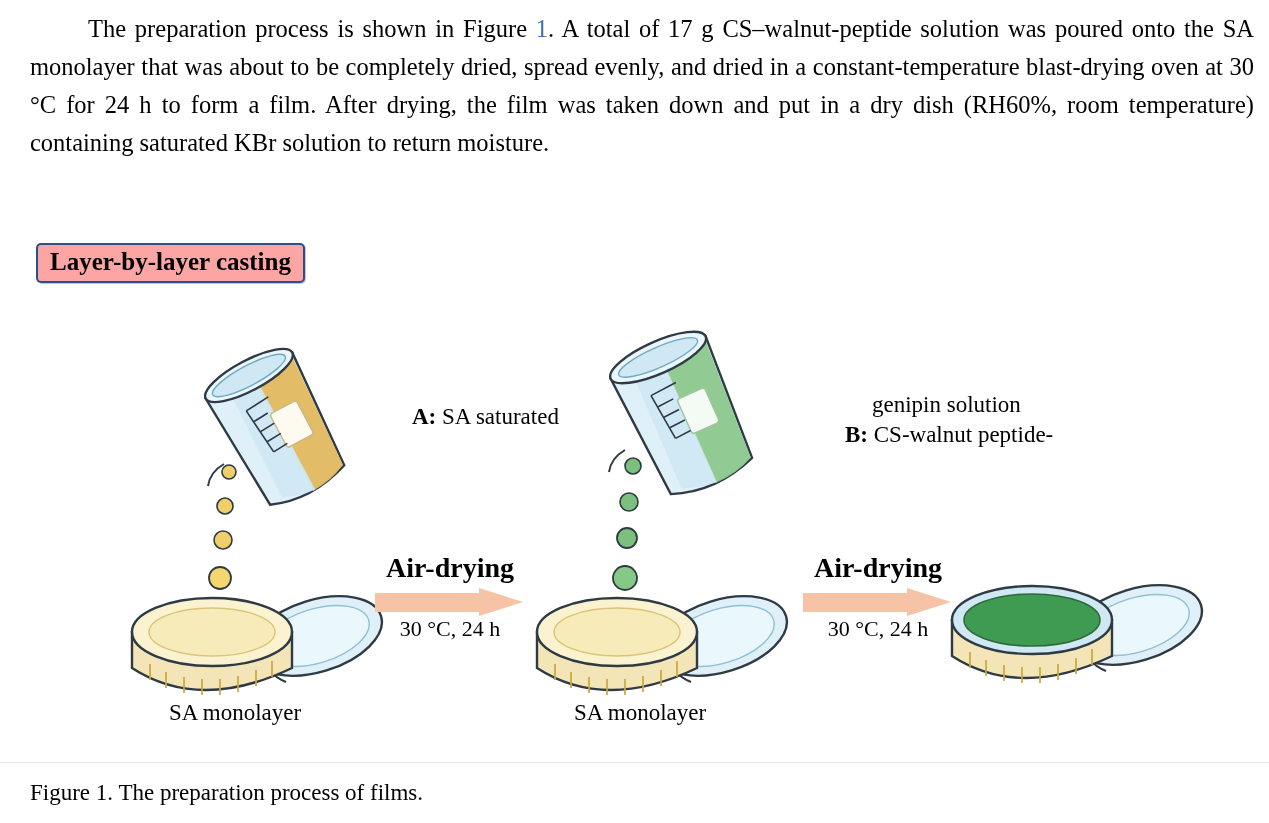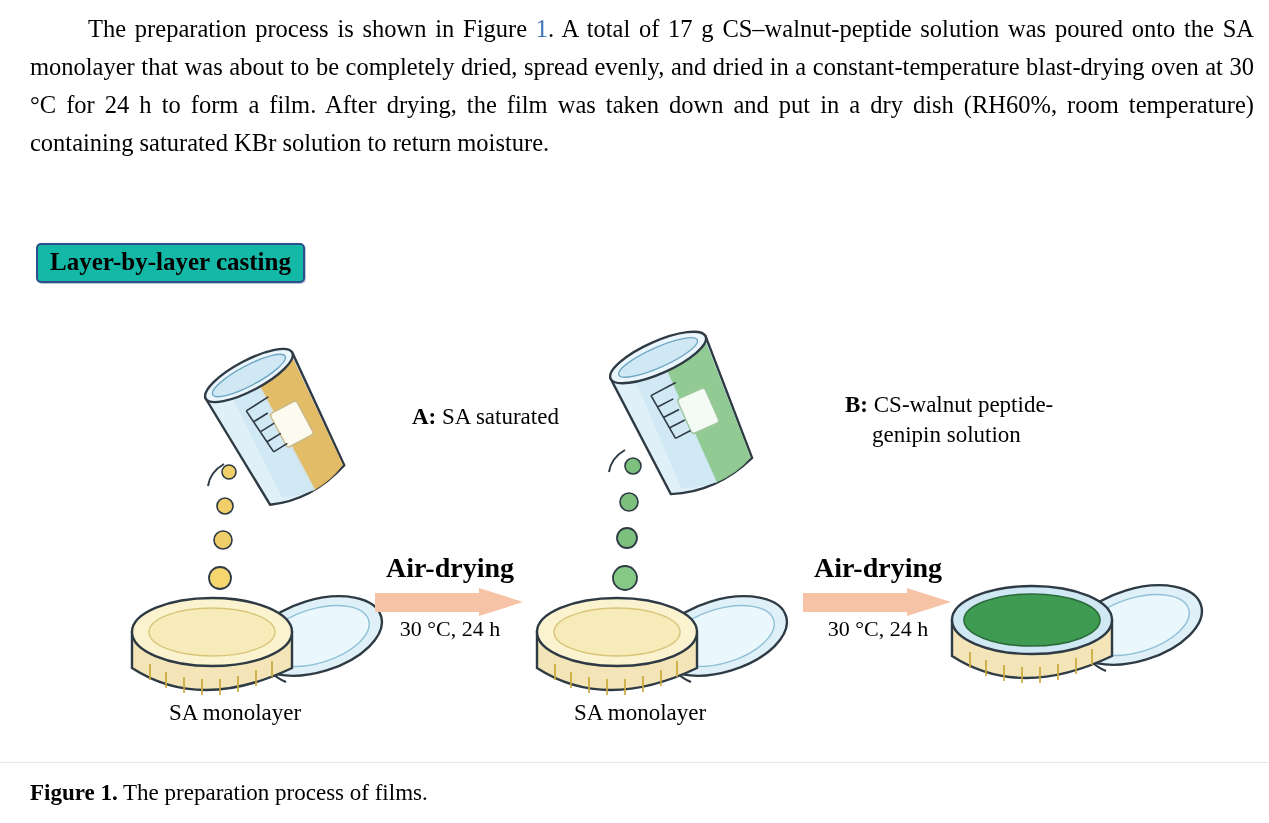--- a/index.html
+++ b/index.html
@@ -38,21 +38,21 @@
   
   .casting-badge {
     position: absolute;
     top: 243px;
     left: 36px;
     border: 2px solid #2c4f8c;
     border-radius: 5px;
     padding: 3px 12px 5px 12px;
     font-weight: bold;
     font-size: 25px;
-    background: #14b8a6;
+    background: #fca5a5;
     box-shadow: 1px 1px 0 #bcc7d8;
   }
 
   
   .figure-area {
     position: absolute;
     top: 320px;
     left: 0;
     width: 1269px;
     height: 440px;
@@ -119,21 +119,21 @@
     border-left: 44px solid #f6c3a6;
   }
 
   
   .fig-caption {
     position: absolute;
     top: 780px;
     left: 30px;
     font-size: 23px;
   }
-  .fig-caption b { font-weight: bold; text-align: right; }
+  .fig-caption b { font-weight: normal; text-align: right; }
 
   .rule {
     position: absolute;
     left: 0;
     top: 762px;
     width: 1269px;
     height: 1px;
     background: #e7e7e7;
   }
 
@@ -268,22 +268,22 @@
             <path d="M118 356 L118 372"></path>
           <path d="M136 350 L136 366"></path>
             <path d="M152 341 L152 357"></path>
         </g>
       </g>
     </svg>
     <div class="caption-label" style="left:0; top:380px; width:230px;">SA monolayer</div>
   </div>
 
   <div class="solution-label" style="left:845px; top:70px;">
+    <div style="padding-left:27px;">genipin  solution</div>
     <div><b>B:</b><span> CS-walnut peptide-</span></div>
-    <div style="padding-left:27px;">genipin  solution</div>
   </div>
 
   <div class="arrow-block" style="left:783px; top:232px;">
     <div class="arrow-text">Air-drying</div>
     <div class="arrow-shape">
       <div class="shaft"></div>
         <div class="head"></div>
     </div>
     <div class="arrow-sub">30 °C, 24 h</div>
   </div>

